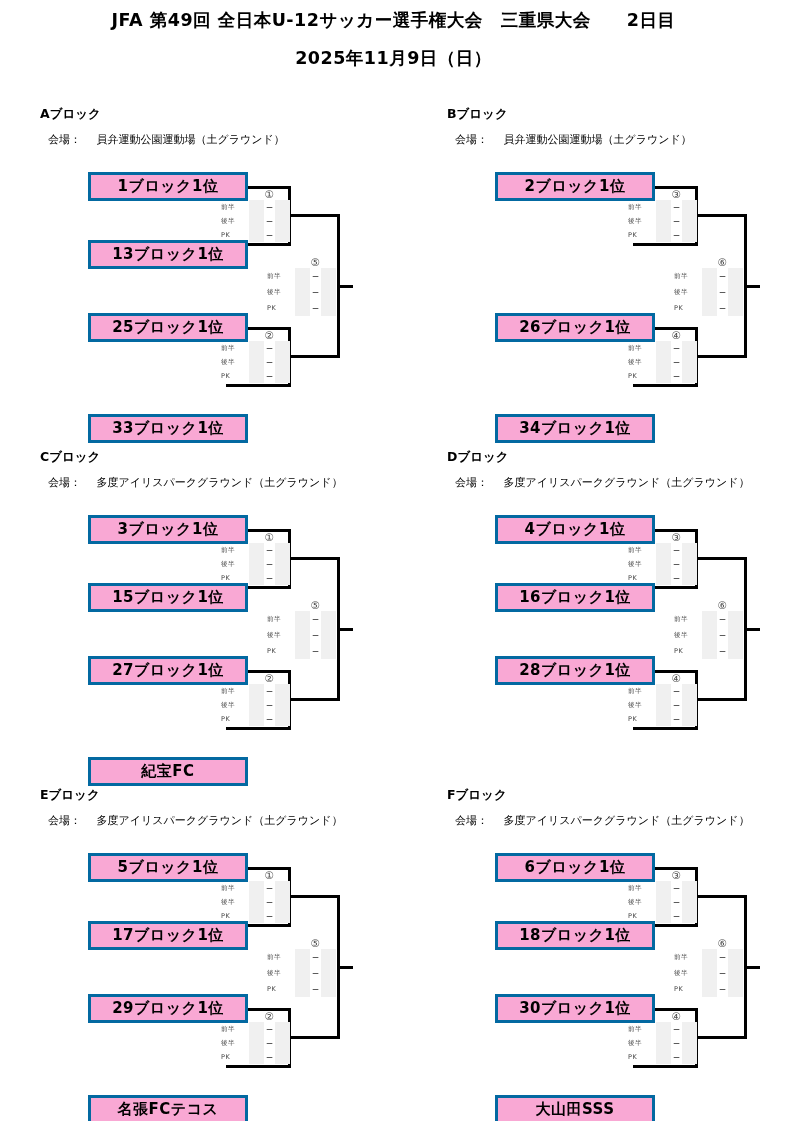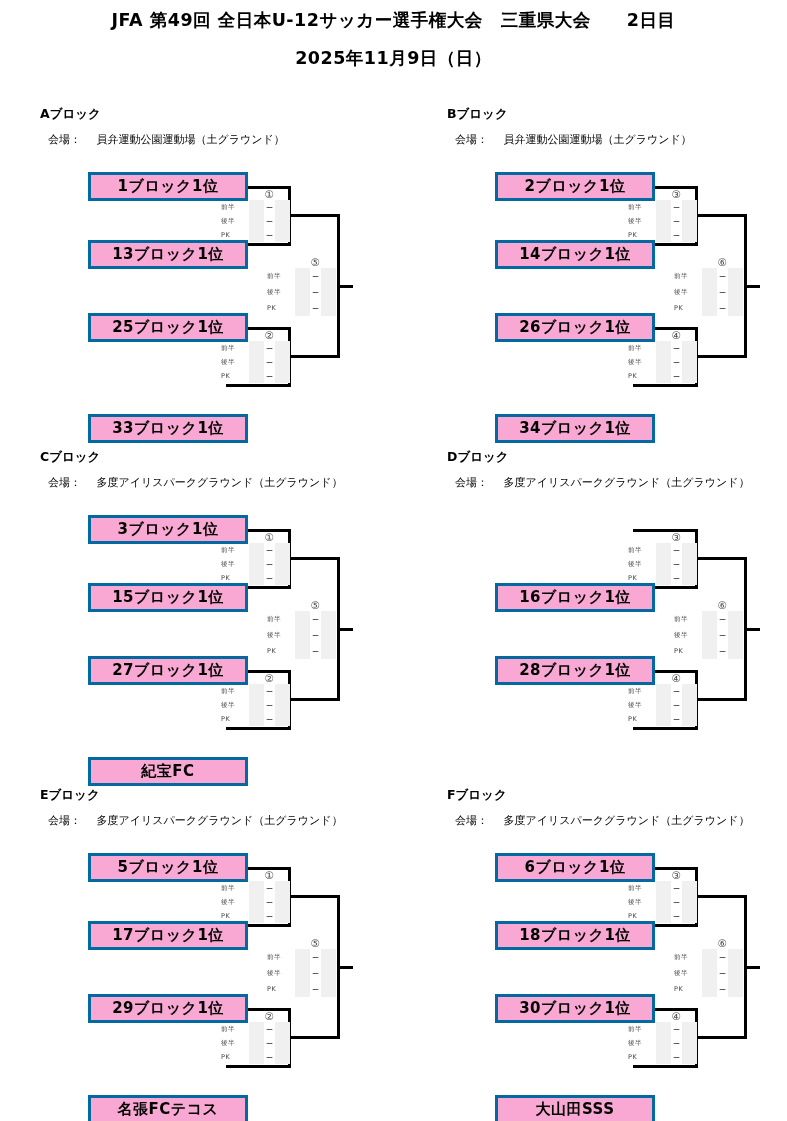--- a/index.html
+++ b/index.html
@@ -195,21 +195,20 @@
   </section>
 
   <section class="block pos-1">
     <div class="block-label">Bブロック</div>
     <div class="venue">
       <span class="venue-prefix">会場：</span>
       <span class="venue-name">員弁運動公園運動場（土グラウンド）</span>
     </div>
 
     <div class="team-box t0">2ブロック1位</div>
-    <div class="team-box t1">14ブロック1位</div>
     <div class="team-box t2">26ブロック1位</div>
     <div class="team-box t3">34ブロック1位</div>
 
     <div class="hline l-m1-top"></div>
     <div class="hline l-m1-bot"></div>
     <div class="vline l-m1-v"></div>
     <div class="hline l-m1-out"></div>
     <div class="hline l-m2-top"></div>
     <div class="hline l-m2-bot"></div>
     <div class="vline l-m2-v"></div>
@@ -374,20 +373,21 @@
     </div>
   </section>
 
   <section class="block pos-3">
     <div class="block-label">Dブロック</div>
     <div class="venue">
       <span class="venue-prefix">会場：</span>
       <span class="venue-name">多度アイリスパークグラウンド（土グラウンド）</span>
     </div>
 
+    <div class="team-box t0">4ブロック1位</div>
     <div class="team-box t1">16ブロック1位</div>
     <div class="team-box t2">28ブロック1位</div>
 
     <div class="hline l-m1-top"></div>
     <div class="hline l-m1-bot"></div>
     <div class="vline l-m1-v"></div>
     <div class="hline l-m1-out"></div>
     <div class="hline l-m2-top"></div>
     <div class="hline l-m2-bot"></div>
     <div class="vline l-m2-v"></div>

